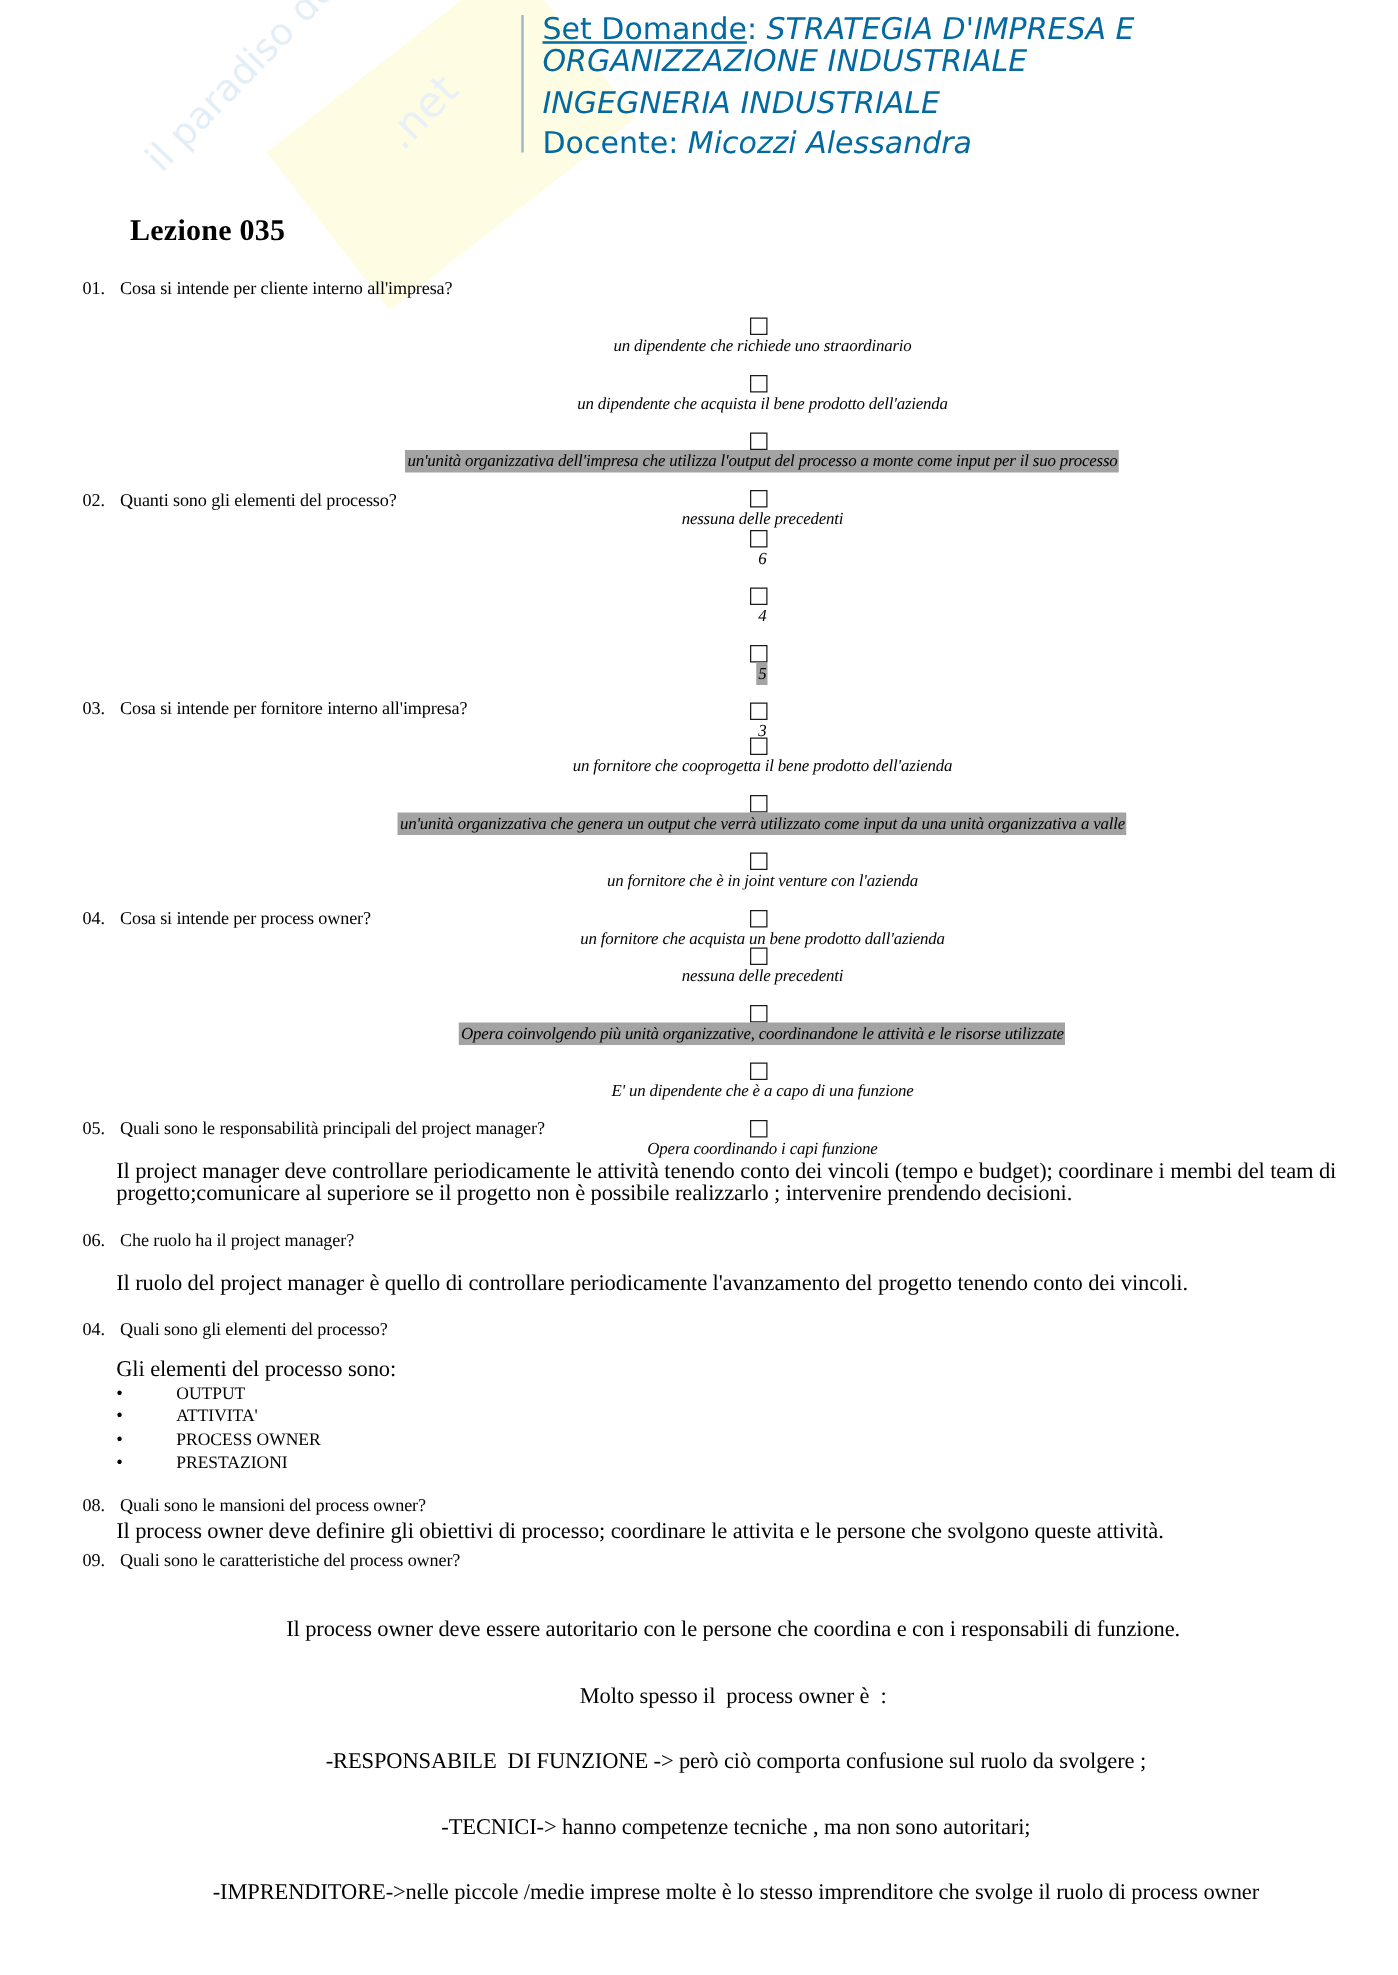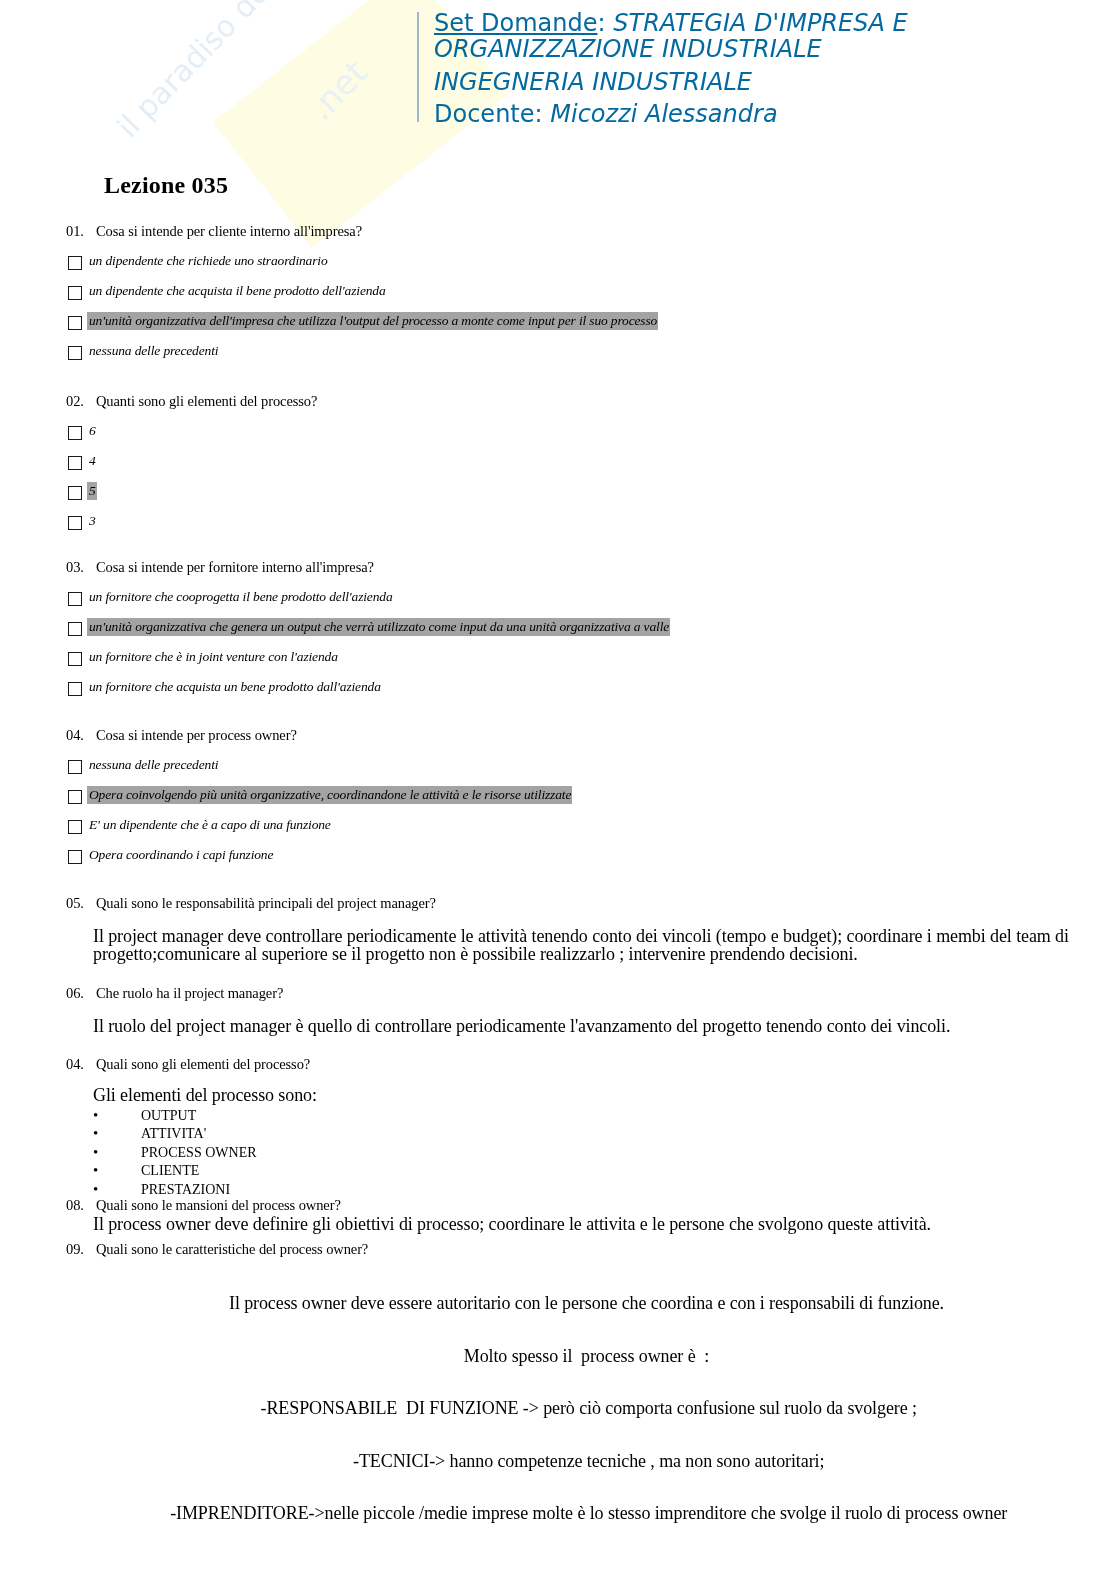--- a/index.html
+++ b/index.html
@@ -140,23 +140,24 @@
   }
   .qnum {
     width: 30px;
     margin-left: 66px;
     flex: none;
   }
   .qtext { flex: 1; }
 
   .opt {
     display: flex;
-    align-items: flex-end;
+    align-items: center;
     margin-top: 12px;
-    margin-left: 68px;
+    margin-left: 96px;
+    flex-direction: column;
   }
   .cbox {
     width: 12px;
     height: 12px;
     border: 1.4px solid #1a1a1a;
     background: #fff;
     flex: none;
     margin-top: 2px;
   }
   .olabel {
@@ -340,21 +341,20 @@
     <div class="qblock" style="top:1055px">
       <div class="qhead">
         <span class="qnum">04.</span>
         <span class="qtext">Quali sono gli elementi del processo?</span>
       </div>
       <div class="answer" style="margin-top:14px">Gli elementi del processo sono:</div>
       <ul class="bullets" style="margin-left:93px;margin-top:2px">
         <li>OUTPUT</li>
         <li>ATTIVITA'</li>
         <li>PROCESS OWNER</li>
-        <li>CLIENTE</li>
         <li>PRESTAZIONI</li>
       </ul>
     </div>
 
     <div class="qblock" style="top:1196px">
       <div class="qhead">
         <span class="qnum">08.</span>
         <span class="qtext">Quali sono le mansioni del process owner?</span>
       </div>
       <div class="answer" style="margin-top:2px">Il process owner deve definire gli obiettivi di processo; coordinare le attivita e le persone che svolgono queste attività.</div>

